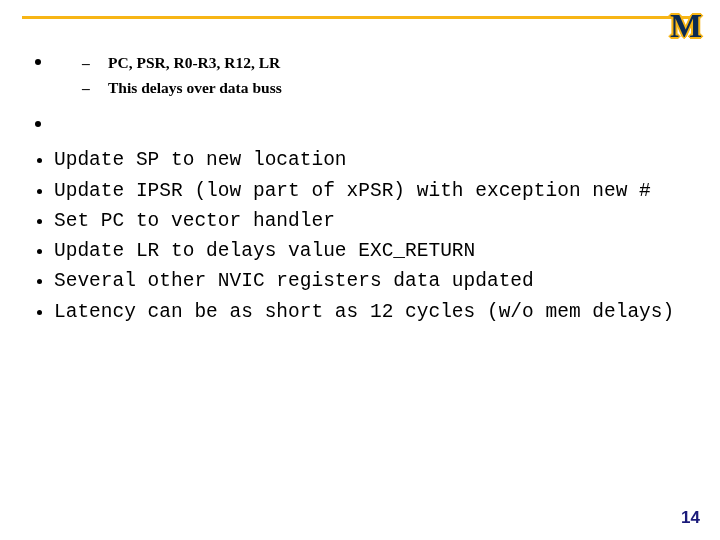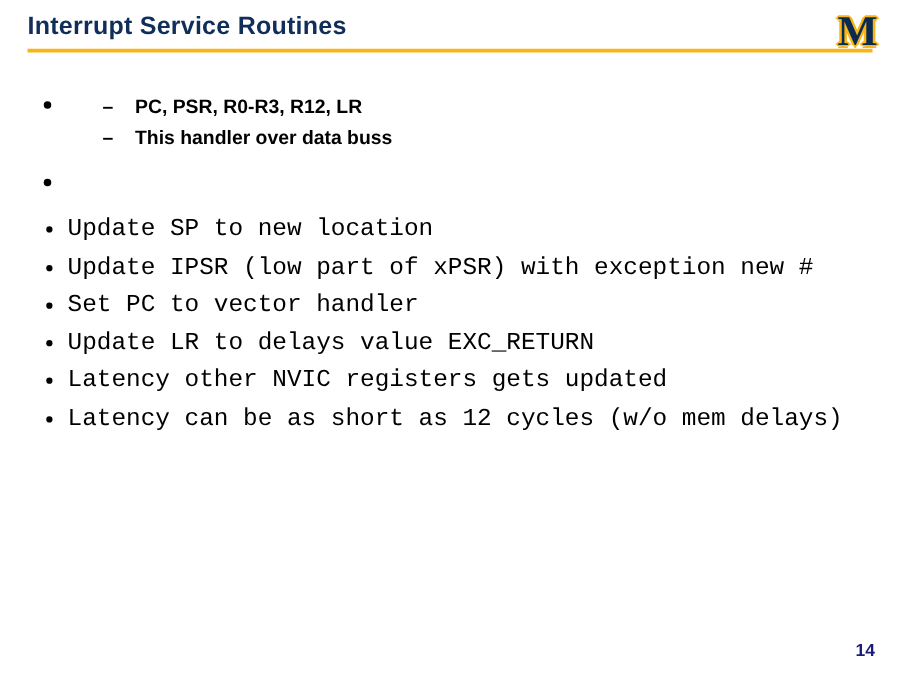--- a/index.html
+++ b/index.html
@@ -68,71 +68,70 @@
     font-size: 19.5px;
     margin-bottom: 4px;
     font-family: Liberation Mono, monospace;
   }
   ul.level2 {
     list-style: none;
     margin: 6px 0 10px 0;
     padding-left: 28px;
   }
   ul.level2 > li {
-    font-family: Liberation Sans, sans-serif;
+    font-family: Liberation Serif, serif;
     font-weight: bold;
     font-size: 15.5px;
     color: #000;
     margin-bottom: 4px;
     position: relative;
     padding-left: 26px;
   }
   ul.level2 > li::before {
     content: "–";
     position: absolute;
     left: 0;
     top: 0;
   }
   .pagenum {
     position: absolute;
     bottom: 12px;
     right: 20px;
     font-family: "Trebuchet MS", Verdana, sans-serif;
     font-weight: bold;
-    font-size: 14px;
+    font-size: 17px;
     color: #1a1a7a;
   }
 </style>
 </head>
 <body>
 
 <div class="slide">
 
   <div class="logo">
     <span class="logo-m">M</span>
   </div>
 
-  <div class="title">Interrupt Service Routines</div>
   <div class="underline"></div>
 
   <div class="content">
     <ul class="level1">
       <li>
         <ul class="level2">
           <li>PC, PSR, R0-R3, R12, LR</li>
-          <li>This handler over data buss</li>
+          <li>This delays over data buss</li>
         </ul>
       </li>
       <li>
         <ul class="level2">
         </ul>
       </li>
       <li class="tight">Update SP to new location</li>
       <li class="tight">Update IPSR (low part of xPSR) with exception new #</li>
       <li class="tight">Set PC to vector handler</li>
       <li class="tight">Update LR to delays value EXC_RETURN</li>
-      <li class="tight">Latency other NVIC registers gets updated</li>
+      <li class="tight">Several other NVIC registers data updated</li>
       <li class="tight">Latency can be as short as 12 cycles (w/o mem delays)</li>
     </ul>
   </div>
 
   <div class="pagenum">14</div>
 </div>
 
 </body></html>

